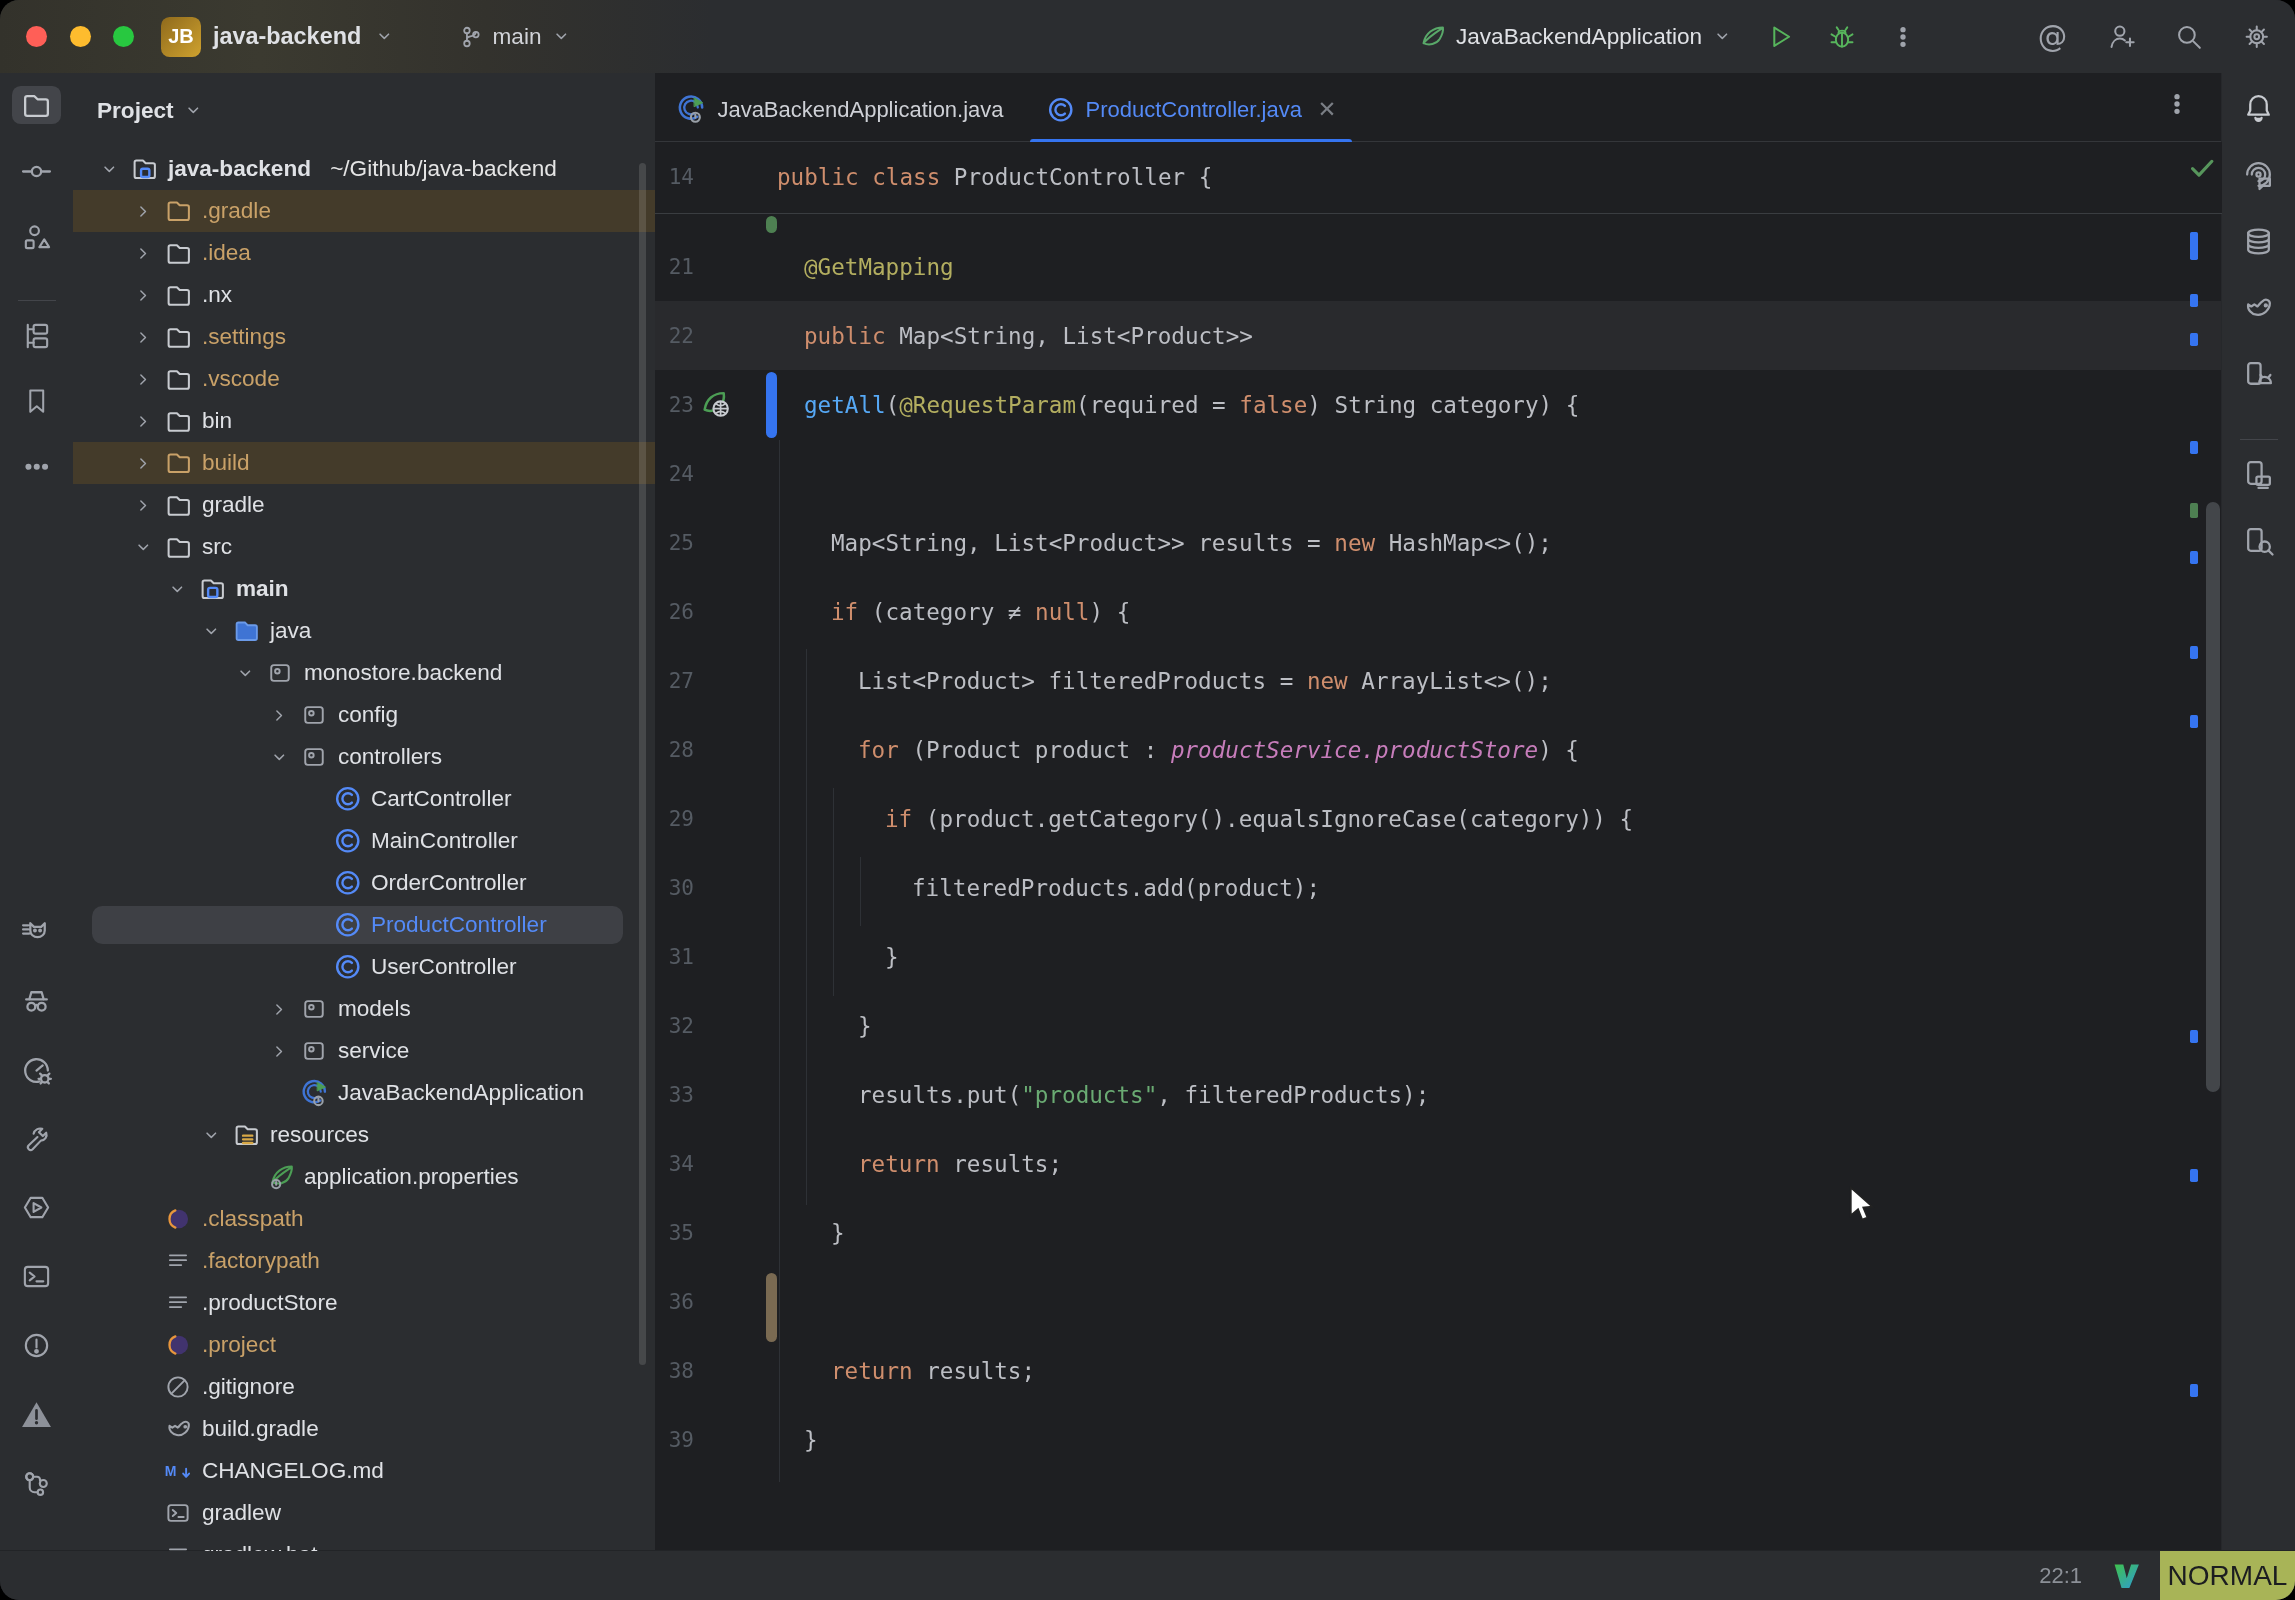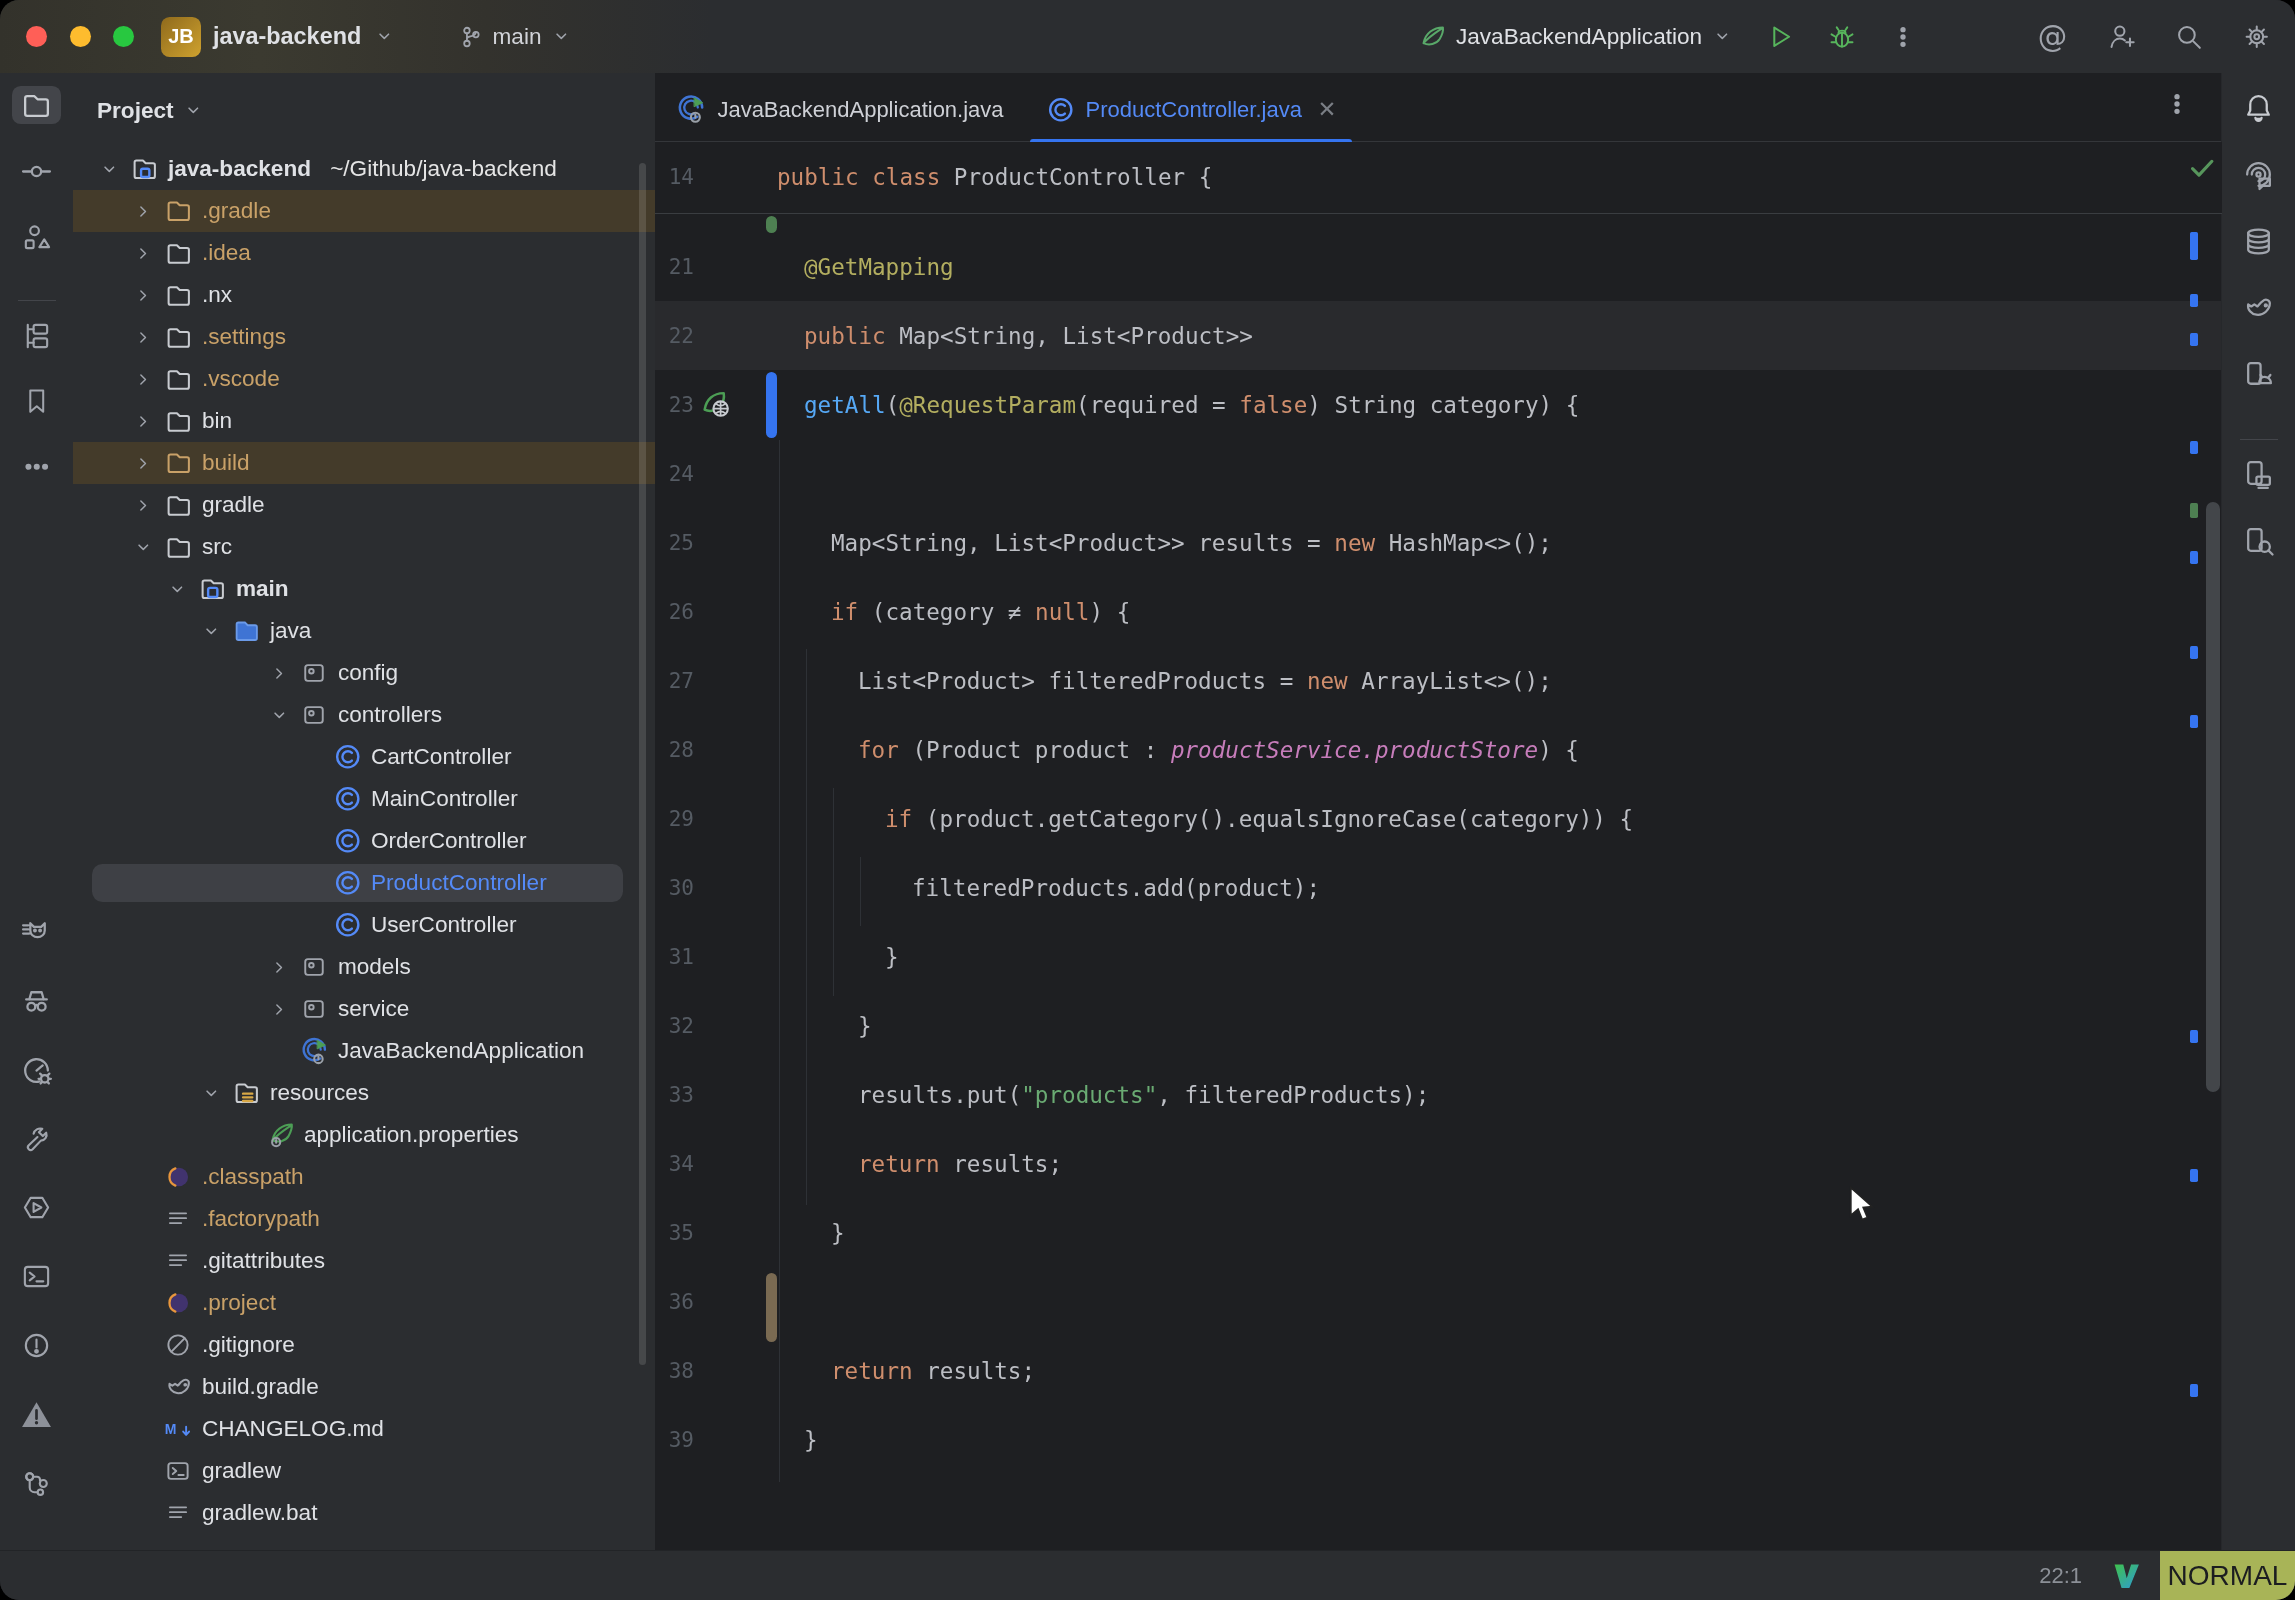--- a/index.html
+++ b/index.html
@@ -475,20 +475,36 @@
               </span>
               <span class="ticon">
                 <svg width="29.5" height="29.5" viewBox="0 0 32 32">
                   <path d="M5 9 a2 2 0 0 1 2-2 h7 l3 3 h8 a2 2 0 0 1 2 2 v12 a2 2 0 0 1-2 2 H7 a2 2 0 0 1-2-2 Z" fill="#3f74d4" stroke="#6b9ae8" stroke-width="2"></path>
                 </svg>
               </span>
               <span class="tlabel">java</span>
             </div>
           </div>
           <div class="trow">
+            <div class="inner" style="padding-left: 160px;">
+              <span class="tchev">
+                <svg width="22.6" height="22.6" viewBox="0 0 32 32" fill="none" stroke="#a0a4ac" stroke-width="2.2" stroke-linecap="round" stroke-linejoin="round">
+                  <path d="M10 13 l6 6 6-6"></path>
+                </svg>
+              </span>
+              <span class="ticon">
+                <svg width="28" height="28" viewBox="0 0 32 32" fill="none" stroke="#a0a4ac" stroke-width="2.2" stroke-linecap="round" stroke-linejoin="round">
+                  <rect x="6" y="7" width="20" height="18" rx="3"></rect>
+                  <circle cx="13" cy="14" r="2.6"></circle>
+                </svg>
+              </span>
+              <span class="tlabel">monostore.backend</span>
+            </div>
+          </div>
+          <div class="trow">
             <div class="inner" style="padding-left: 194px;">
               <span class="tchev">
                 <svg width="21" height="21" viewBox="0 0 32 32" fill="none" stroke="#a0a4ac" stroke-width="2.2" stroke-linecap="round" stroke-linejoin="round">
                   <path d="M12 9 l7 7 -7 7"></path>
                 </svg>
               </span>
               <span class="ticon">
                 <svg width="28" height="28" viewBox="0 0 32 32" fill="none" stroke="#a0a4ac" stroke-width="2.2" stroke-linecap="round" stroke-linejoin="round">
                   <rect x="6" y="7" width="20" height="18" rx="3"></rect>
                   <circle cx="13" cy="14" r="2.6"></circle>
@@ -675,21 +691,21 @@
             </div>
           </div>
           <div class="trow">
             <div class="inner" style="padding-left: 58px;">
               <span class="tchev"></span>
               <span class="ticon">
                 <svg width="26" height="26" viewBox="0 0 32 32" fill="none" stroke="#a0a4ac" stroke-width="2.2" stroke-linecap="round" stroke-linejoin="round">
                   <path d="M6 9 h20 M6 15 h20 M6 21 h14"></path>
                 </svg>
               </span>
-              <span class="tlabel">.gitattributes</span>
+              <span class="tlabel">.productStore</span>
             </div>
           </div>
           <div class="trow">
             <div class="inner" style="padding-left: 58px;">
               <span class="tchev"></span>
               <span class="ticon">
                 <svg width="28" height="28" viewBox="0 0 32 32">
                   <circle cx="17" cy="16" r="10.5" fill="#41336e"></circle>
                   <path d="M13 6.2 a10.5 10.5 0 0 0 0 19.6" fill="none" stroke="#e8963c" stroke-width="2.6" stroke-linecap="round"></path>
                   <path d="M9 12 h16 M9 16 h16 M9 20 h16" stroke="#41336e" stroke-width="0"></path>

